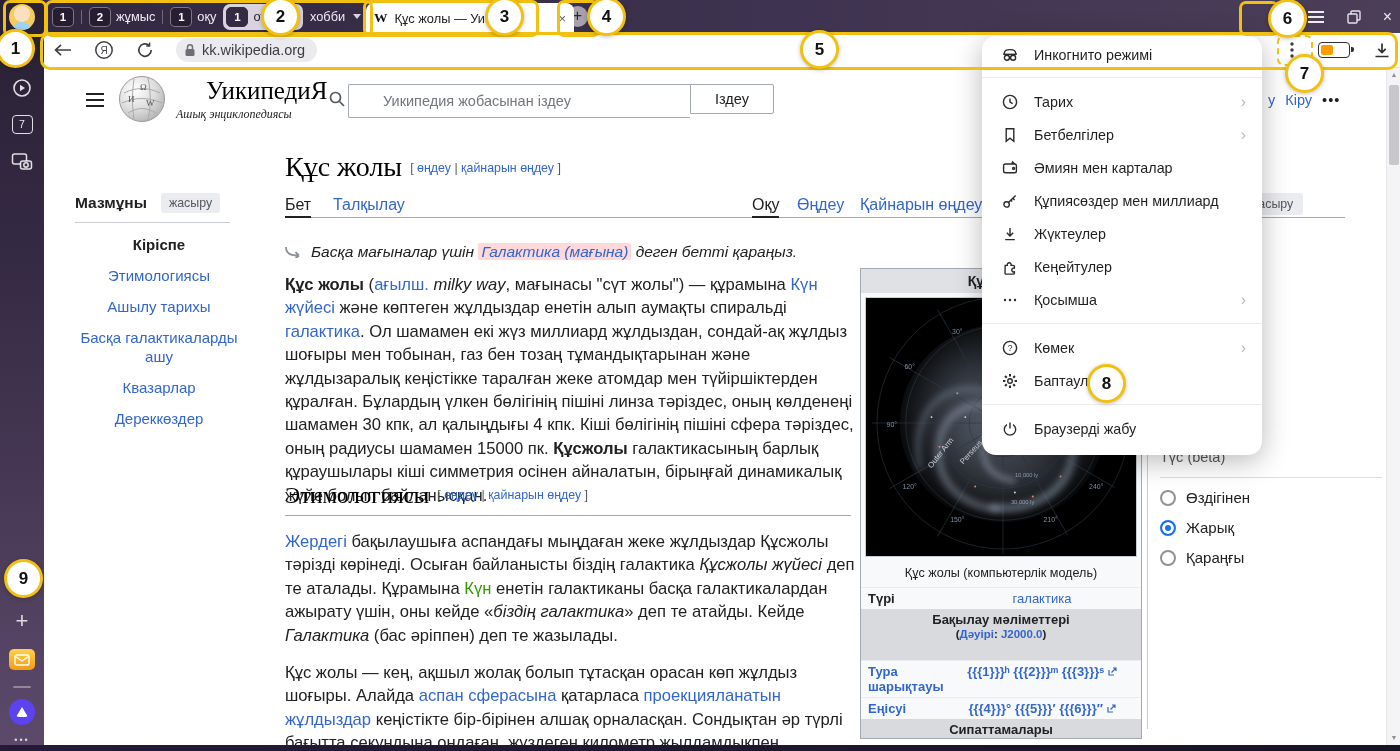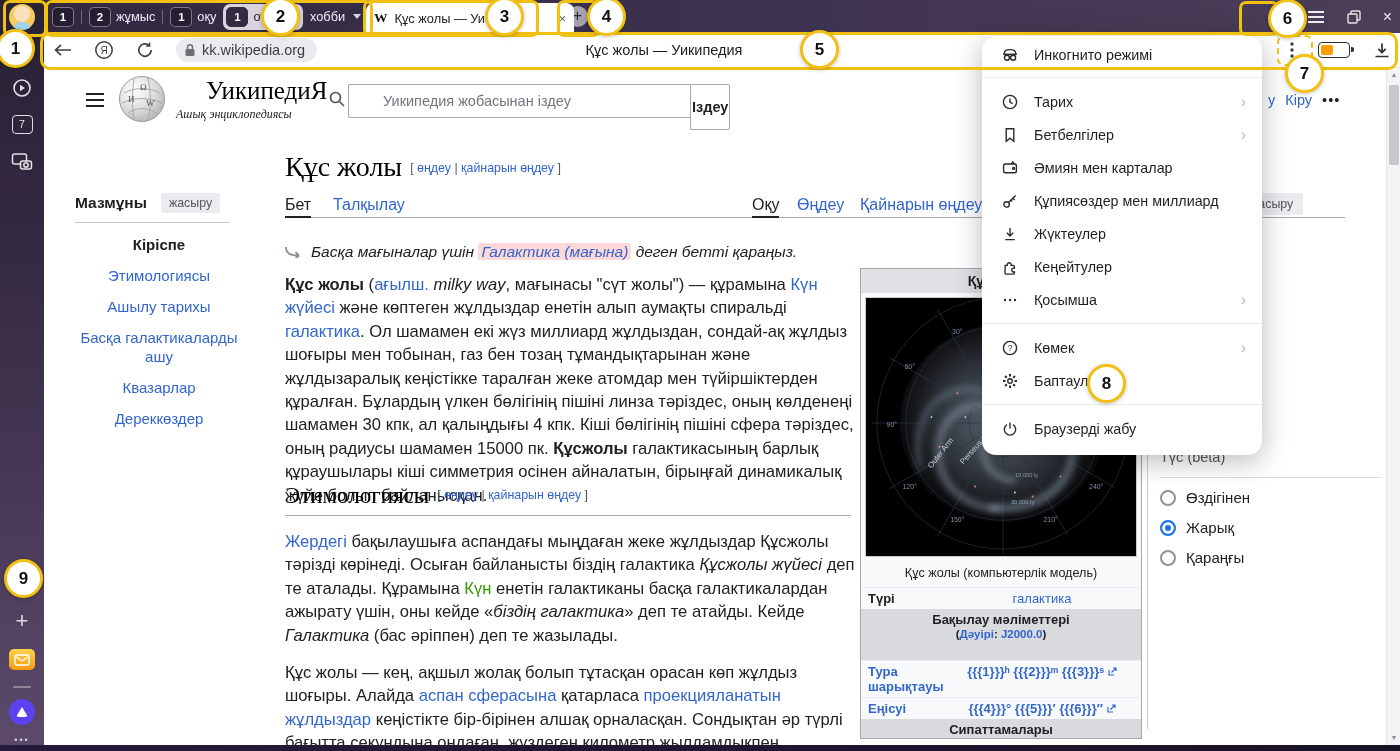--- a/index.html
+++ b/index.html
@@ -62,22 +62,22 @@
   .page{position:absolute;left:44px;top:67px;right:0;bottom:0;background:#fff;z-index:1;color:#202122;}
   .wm-burger span{display:block;width:18px;height:2px;background:#202122;margin:4px 0;}
   .wlogo{position:absolute;left:74px;top:8px;width:48px;height:48px;}
   .wordmark{position:absolute;left:130px;top:10px;font-family:"Liberation Serif",serif;font-size:25px;color:#000;margin-left:32px;}
   .tagline{position:absolute;left:132px;top:40px;font-family:"Liberation Serif",serif;font-style:italic;font-size:12px;color:#202122;}
   .wsearch{position:absolute;left:276px;top:17px;display:flex;}
   .wsearch input{width:342px;height:34px;border:1px solid #a2a9b1;border-right:none;border-radius:2px 0 0 2px;
     padding:0 8px 0 34px;font-size:14.5px;font-family:"Liberation Sans",sans-serif;color:#202122;outline:none;box-sizing:border-box;margin-left:28px;}
   .wsearch input::placeholder{color:#72777d;}
   .wsearch .sicon{position:absolute;left:9px;top:7px;}
-  .wsearch button{height:46px;border:1px solid #a2a9b1;background:#fff;font-weight:700;font-size:14.5px;
-    padding:0 1px;border-radius:0 2px 2px 0;font-family:"Liberation Sans",sans-serif;color:#202122;}
+  .wsearch button{height:30px;border:1px solid #a2a9b1;background:#fff;font-weight:400;font-size:14.5px;
+    padding:0 24px;border-radius:0 2px 2px 0;font-family:"Liberation Sans",sans-serif;color:#202122;}
   .userlinks{position:absolute;left:1224px;top:25px;font-size:14.5px;display:flex;gap:10px;align-items:center;white-space:nowrap;}
   .lk{color:#3366cc;} .gl{color:#339900;} .it{font-style:italic;} .bi{font-weight:700;}
   .hlk{color:#3366cc;font-style:italic;background:#ffd9d9;padding:0 3px;border-radius:2px;}
   .eb{color:#54595d;} .el{color:#3366cc;} .lkb{color:#3366cc;font-weight:700;}
   .ptitle{position:absolute;left:241px;top:84px;font-family:"Liberation Serif",serif;font-size:28px;color:#000;}
   .editlinks{font-size:12.4px;font-family:"Liberation Sans",sans-serif;margin-left:8px;vertical-align:4px;}
   .wtabs{position:absolute;left:241px;top:129px;width:1060px;height:21px;border-bottom:1px solid #a2a9b1;font-size:16px;}
   .wtab{position:absolute;top:0;height:20px;}
   .wtab.active{color:#202122;border-bottom:2px solid #202122;}
   .wtab.link{color:#3366cc;}
@@ -255,21 +255,20 @@
         </svg>
       </span>
       <span class="url-pill">
         <svg width="12" height="14" viewBox="0 0 12 14">
             <rect x="1.5" y="6" width="9" height="7" rx="1.5" fill="#6e6e76"></rect>
             <path d="M3.5 6 V4.3 a2.5 2.5 0 0 1 5 0 V6" fill="none" stroke="#6e6e76" stroke-width="1.5"></path>
           </svg>
         <span class="url-text">kk.wikipedia.org</span>
       </span>
     </div>
-    <div class="ub-title">Құс жолы — Уикипедия</div>
     <div class="ub-right">
       <span>
         <svg width="4" height="18" viewBox="0 0 4 18">
             <circle cx="2" cy="3" r="1.7" fill="#3c3c40"></circle>
             <circle cx="2" cy="9" r="1.7" fill="#3c3c40"></circle>
             <circle cx="2" cy="15" r="1.7" fill="#3c3c40"></circle>
           </svg>
       </span>
       <span class="battery">
           <span class="fill"></span>

